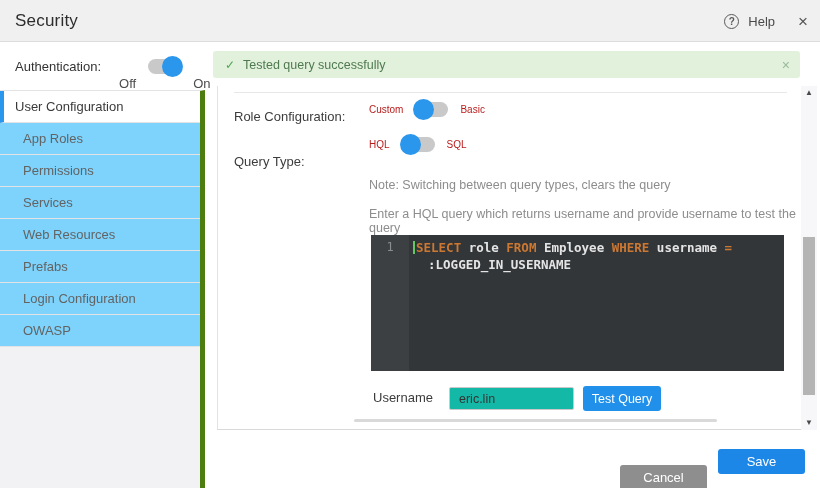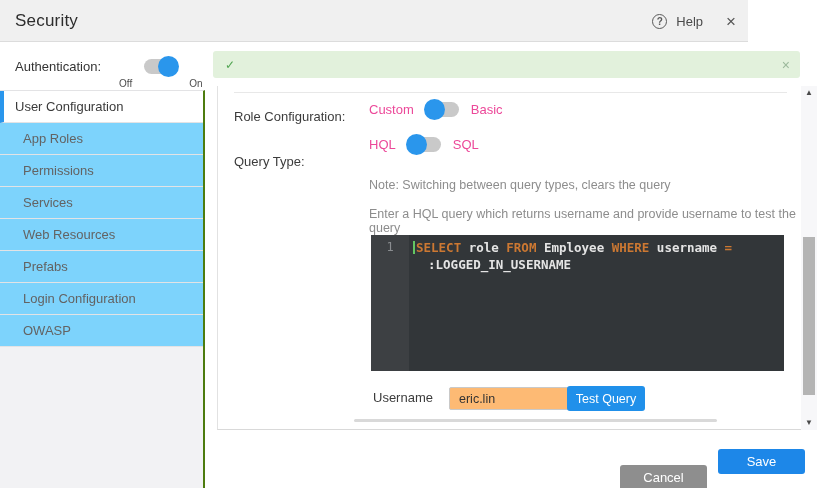--- a/index.html
+++ b/index.html
@@ -1,67 +1,67 @@
 <!DOCTYPE html>
 <html><head>
 <meta charset="utf-8">
 <style>
   * { margin:0; padding:0; box-sizing:border-box; }
   html,body { width:820px; height:488px; }
   body { font-family:"Liberation Sans", sans-serif; background:#fff; position:relative; overflow:hidden; color:#333; }
 
   
-  .header { position:absolute; left:0; top:0; width:748px; height:42px; background:#f0f0f0; border-bottom:1px solid #dcdcdc; display:flex; align-items:center; }
+  .header { position:absolute; left:0; top:0; width:820px; height:42px; background:#f0f0f0; border-bottom:1px solid #dcdcdc; display:flex; align-items:center; }
   .header-title { font-size:17px; font-weight:500; color:#2d2d2d; margin-left:15px; letter-spacing:.2px; }
   .header-right { position:absolute; right:12px; top:0; height:42px; display:flex; align-items:center; gap:9px; }
   .help-circle { width:15px; height:15px; border:1.4px solid #5a5a5a; border-radius:50%; color:#5a5a5a; font-size:10px; line-height:13px; text-align:center; font-weight:bold; cursor:pointer; }
   .help-text { font-size:13px; color:#4a4a4a; cursor:pointer; }
   .hdr-close { font-size:17px; color:#555; margin-left:14px; cursor:pointer; line-height:1; }
 
   
   .auth-row { position:absolute; left:0; top:42px; width:820px; height:48px; background:#fff; display:flex; align-items:center; }
   .auth-label { font-size:13px; color:#333; margin-left:15px; }
-  .tg-off,.tg-on { font-size:10px; color:#4c4c4c;margin-top:35px; }
+  .tg-off,.tg-on { font-size:13px; color:#4c4c4c;margin-top:35px; }
   .tg-off { margin-left:18px; }
   .toggle { position:relative; width:33px; height:15px; background:#c9c9c9; border-radius:8px; margin:0 12px; cursor:pointer; flex:0 0 auto; }
   .toggle .knob { position:absolute; top:-3px; width:21px; height:21px; border-radius:50%; background:#2a96ec; }
   .toggle.right .knob { right:-2px; }
   .toggle.left  .knob { left:-2px; }
 
   
   .banner { position:absolute; left:213px; top:51px; width:587px; height:27px; background:#e2f1dc; border-radius:3px; display:flex; align-items:center; }
   .banner-check { color:#53a653; font-size:12px; margin:0 8px 0 12px; }
   .banner-text { font-size:12.5px; color:#4f7a4f; }
   .banner-close { position:absolute; right:10px; font-size:14px; color:#9bb89b; cursor:pointer; line-height:1; }
 
   
-  .sidebar { position:absolute; left:0; top:90px; width:205px; height:398px; background:#f2f2f4; border-top:1px solid #e3e3e5; border-right:2px solid #4d7c0f; }
+  .sidebar { position:absolute; left:0; top:90px; width:205px; height:398px; background:#f2f2f4; border-top:1px solid #e3e3e5; border-right:5px solid #4d7c0f; }
   .side-item { height:32px; line-height:31px; padding-left:23px; font-size:13px; color:#636363; border-bottom:1px solid #e3e3e5; background:#7dd3fc; cursor:pointer; }
   .side-item.active { background:#fff; border-left:4px solid #2a96ec; padding-left:11px; color:#3a3a3a; font-weight:500; }
 
   
   .panel { position:absolute; left:217px; top:86px; width:584px; height:344px; background:#fff; border-left:1px solid #e2e2e2; border-bottom:1px solid #d9d9d9; }
   .panel-divider { position:absolute; left:16px; right:14px; top:6px; border-top:1px solid #e8e8e8; }
   .f-label { position:absolute; left:16px; font-size:13px; color:#3c3c3c; }
   .toggle-row { position:absolute; left:151px; display:flex; align-items:center; }
-  .toggle-row .opt { font-size:13px; color:#ec4899; }
+  .toggle-row .opt { font-size:10px; color:#b91c1c; }
   .note-text,.hint-text { position:absolute; left:151px; font-size:12.5px; color:#8d8d8d; }
 
   
   .editor { position:absolute; left:153px; top:149px; width:413px; height:136px; background:#323639; display:flex; font-family:"DejaVu Sans Mono", monospace; cursor:text; }
   .gutter { width:38px; background:#3d4043; color:#8a8d90; font-size:12px; text-align:center; padding-top:5px; flex:0 0 auto; }
   .code { flex:1; padding:4px 24px 4px 4px; font-size:12.5px; font-weight:bold; line-height:17px; white-space:pre-wrap; word-break:break-word; padding-left:calc(4px + 2ch); text-indent:-2ch; }
   .code .kw { color:#cc7832; }
   .code .pl { color:#e4e4e4; }
   .caret { display:inline-block; width:2px; height:13px; background:#63c763; vertical-align:-2px; margin-right:1px; }
 
   
   .uname-label { position:absolute; left:155px; top:304px; font-size:13px; color:#3c3c3c; }
-  .uname-input { position:absolute; left:231px; top:301px; width:125px; height:23px; border:1px solid #c9c9c9; border-radius:2px; font-size:12.5px; color:#333; padding-left:9px; font-family:"Liberation Sans", sans-serif; background:#fdba74; }
-  .test-btn { position:absolute; left:349px; top:300px; width:78px; height:25px; background:#2090ea; color:#fff; border:none; border-radius:3px; font-size:12.5px; font-weight:500; cursor:pointer; font-family:"Liberation Sans", sans-serif; }
+  .uname-input { position:absolute; left:231px; top:301px; width:125px; height:23px; border:1px solid #c9c9c9; border-radius:2px; font-size:12.5px; color:#333; padding-left:9px; font-family:"Liberation Sans", sans-serif; background:#14b8a6; }
+  .test-btn { position:absolute; left:365px; top:300px; width:78px; height:25px; background:#2090ea; color:#fff; border:none; border-radius:3px; font-size:12.5px; font-weight:500; cursor:pointer; font-family:"Liberation Sans", sans-serif; }
   .hscroll { position:absolute; left:136px; top:333px; width:363px; height:3px; background:#d9d9d9; border-radius:2px; cursor:pointer; }
 
   
   .footer { position:absolute; left:206px; top:430px; width:614px; height:58px; background:#fff; }
   .footer-btn { position:absolute; top:19px; width:87px; height:25px; border:none; border-radius:3px; color:#fff; font-size:13px; cursor:pointer; font-family:"Liberation Sans", sans-serif; }
   .cancel-btn { left:414px; background:#8e8e8e;margin-top:16px; }
   .save-btn { left:512px; background:#1d87e8; }
 
   
   .vscroll { position:absolute; left:801px; top:86px; width:16px; height:344px; background:#f7f7f9; }
@@ -85,20 +85,21 @@
   <span class="auth-label">Authentication:</span>
   <span class="tg-off">Off</span>
   <span class="toggle right">
       <span class="knob"></span>
     </span>
   <span class="tg-on">On</span>
 </div>
 
 <div class="banner">
   <span class="banner-check">✓</span>
+  <span class="banner-text">Tested query successfully</span>
   <span class="banner-close">×</span>
 </div>
 
 <div class="sidebar">
     <div class="side-item active">User Configuration</div>
     <div class="side-item">App Roles</div>
     <div class="side-item">Permissions</div>
     <div class="side-item">Services</div>
     <div class="side-item">Web Resources</div>
     <div class="side-item">Prefabs</div>

